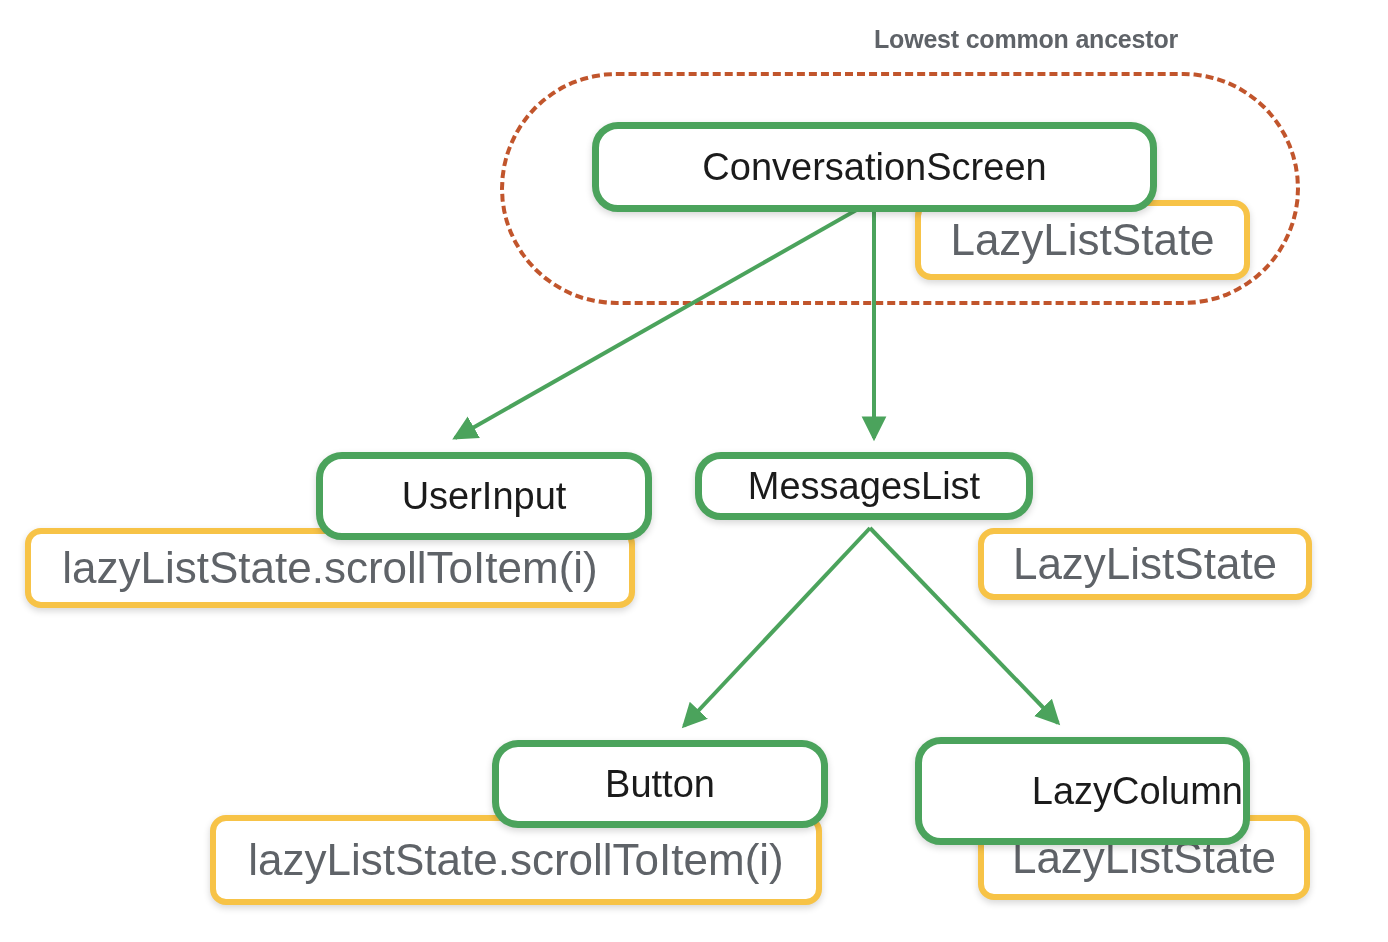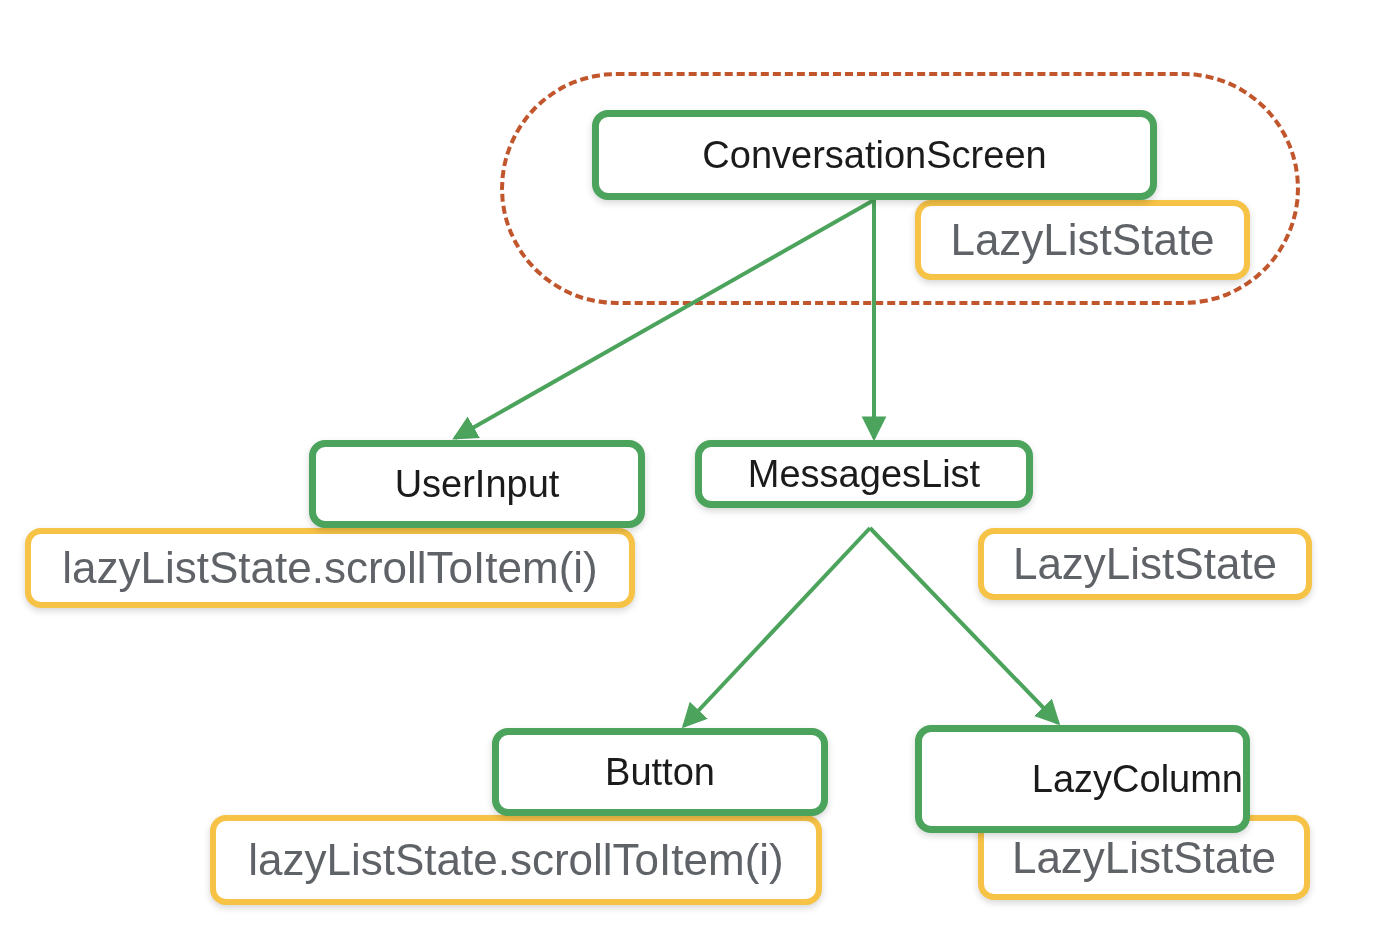--- a/index.html
+++ b/index.html
@@ -43,38 +43,40 @@
     position: absolute;
     box-sizing: border-box;
     background: #ffffff;
     display: flex;
     align-items: center;
     justify-content: center;
     white-space: nowrap;
   }
   .node-green {
     border: 7px solid #4ba35c;
-    border-radius: 16px;
+    border-radius: 26px;
     color: #1b1b1b;
     font-size: 38px;
     box-shadow: 0 3px 7px rgba(0,0,0,0.16);
+    margin-top: 12px;
   }
   .node-yellow {
     border: 6px solid #f7c347;
     border-radius: 16px;
     color: #5f6368;
     font-size: 44px;
     box-shadow: 0 3px 7px rgba(0,0,0,0.16);
   }
 </style>
 </head>
 <body>
 
 <div id="canvas">
 
+  <div class="lca-label" id="lca-label" style="left: 874px; top: 25px;">Lowest common ancestor</div>
 
   <div class="lca-region" id="lca-region" style="left: 500px; top: 72px; width: 800px; height: 233px; border-color: rgb(193, 85, 44);"></div>
 
   <svg id="edges" viewBox="0 0 1388 942" xmlns="http://www.w3.org/2000/svg">
     <defs>
       <marker id="arrowhead" markerWidth="7" markerHeight="7" refX="5.4" refY="3.5" orient="auto" markerUnits="strokeWidth">
         <path d="M0,0.4 L6.2,3.5 L0,6.6 z" fill="#4ba35c"></path>
       </marker>
     </defs>
     <g id="edge-group">
@@ -97,21 +99,21 @@
       </div>
       <div class="node node-yellow" style="left: 210px; top: 815px; width: 612px; height: 90px;">
         <span>lazyListState.scrollToItem(i)</span>
       </div>
       <div class="node node-yellow" style="left: 978px; top: 815px; width: 332px; height: 85px;">
         <span>LazyListState</span>
       </div>
       <div class="node node-green" style="left: 592px; top: 110px; width: 565px; height: 90px;">
         <span>ConversationScreen</span>
       </div>
-      <div class="node node-green" style="left: 309px; top: 440px; width: 336px; height: 88px;">
+      <div class="node node-green" style="left: 316px; top: 440px; width: 336px; height: 88px;">
         <span>UserInput</span>
       </div>
       <div class="node node-green" style="left: 695px; top: 440px; width: 338px; height: 68px;">
         <span>MessagesList</span>
       </div>
       <div class="node node-green" style="left: 492px; top: 728px; width: 336px; height: 88px;">
         <span>Button</span>
       </div>
       <div class="node node-green" style="left: 915px; top: 725px; width: 335px; height: 108px; justify-content: flex-end;">
         <span>LazyColumn</span>

